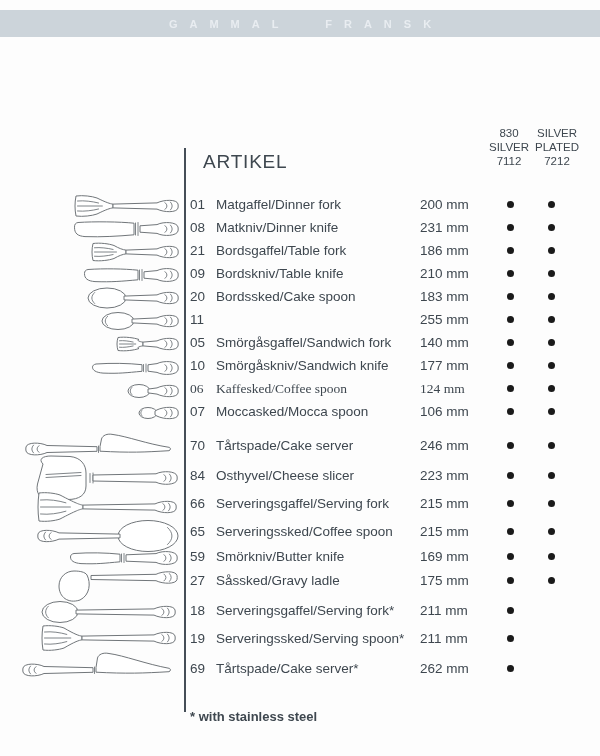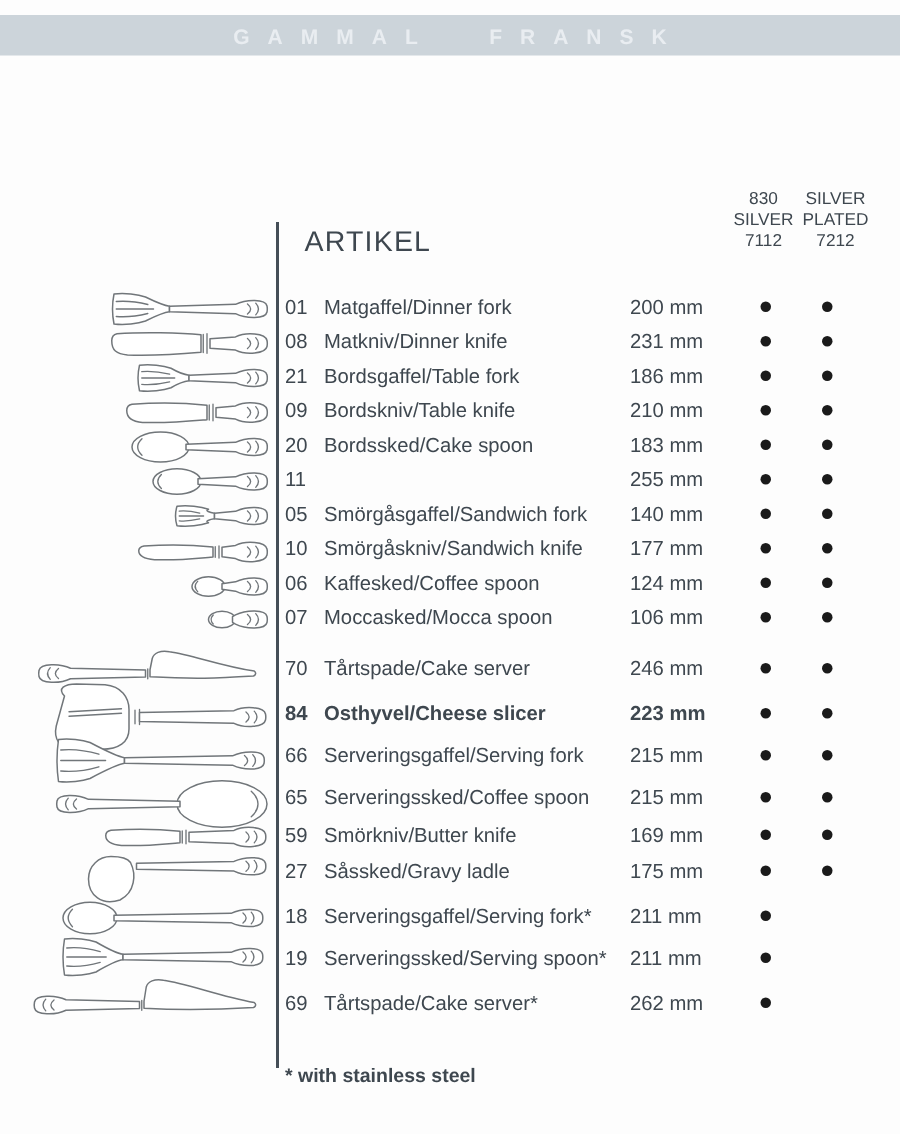--- a/index.html
+++ b/index.html
@@ -1,20 +1,20 @@
 <!DOCTYPE html>
 <html><head>
 <meta charset="utf-8">
 <style>
   html,body{margin:0;padding:0;background:#fff;}
   .page{position:relative;width:600px;height:756px;background:#fdfdfd;overflow:hidden;
         font-family:"Liberation Sans",sans-serif;color:#3e474f;}
   .band{position:absolute;left:0;top:10px;width:600px;height:27px;background:#ccd4da;
         display:flex;align-items:center;justify-content:center;}
-  .band span{font-size:14px;font-weight:bold;letter-spacing:12px;word-spacing:20px;
+  .band span{font-size:11px;font-weight:bold;letter-spacing:12px;word-spacing:20px;
         color:#e9edf1;padding-left:12px;white-space:nowrap;}
   .divider{position:absolute;left:184px;top:148px;width:2px;height:564px;background:#454e57;}
   .artikel{position:absolute;left:203px;top:151px;font-size:19px;letter-spacing:0.8px;}
   .colh{position:absolute;top:126px;font-size:11.5px;line-height:14px;text-align:center;}
   .colh div{white-space:nowrap;}
   .c1{left:478px;width:62px;}
   .c2{left:524px;width:66px;}
   .row{position:absolute;left:188px;width:406px;height:18px;font-size:13.5px;}
   .no{position:absolute;left:2px;}
   .nm{position:absolute;left:28px;white-space:nowrap;}
@@ -249,21 +249,21 @@
         <span class="no">10</span>
         <span class="nm">Smörgåskniv/Sandwich knife</span>
         <span class="sz">177 mm</span>
         <span class="dc d1">
           <span class="dot"></span>
         </span>
         <span class="dc d2">
           <span class="dot"></span>
         </span>
       </div>
-      <div class="row" style="top: 381px;">
+      <div class="row" style="top: 381px; font-family: Liberation Serif, serif;">
         <span class="no">06</span>
         <span class="nm">Kaffesked/Coffee spoon</span>
         <span class="sz">124 mm</span>
         <span class="dc d1">
           <span class="dot"></span>
         </span>
         <span class="dc d2">
           <span class="dot"></span>
         </span>
       </div>
@@ -282,21 +282,21 @@
         <span class="no">70</span>
         <span class="nm">Tårtspade/Cake server</span>
         <span class="sz">246 mm</span>
         <span class="dc d1">
           <span class="dot"></span>
         </span>
         <span class="dc d2">
           <span class="dot"></span>
         </span>
       </div>
-      <div class="row" style="top: 468px; font-weight: bold;">
+      <div class="row" style="top: 468px;">
         <span class="no">84</span>
         <span class="nm">Osthyvel/Cheese slicer</span>
         <span class="sz">223 mm</span>
         <span class="dc d1">
           <span class="dot"></span>
         </span>
         <span class="dc d2">
           <span class="dot"></span>
         </span>
       </div>

